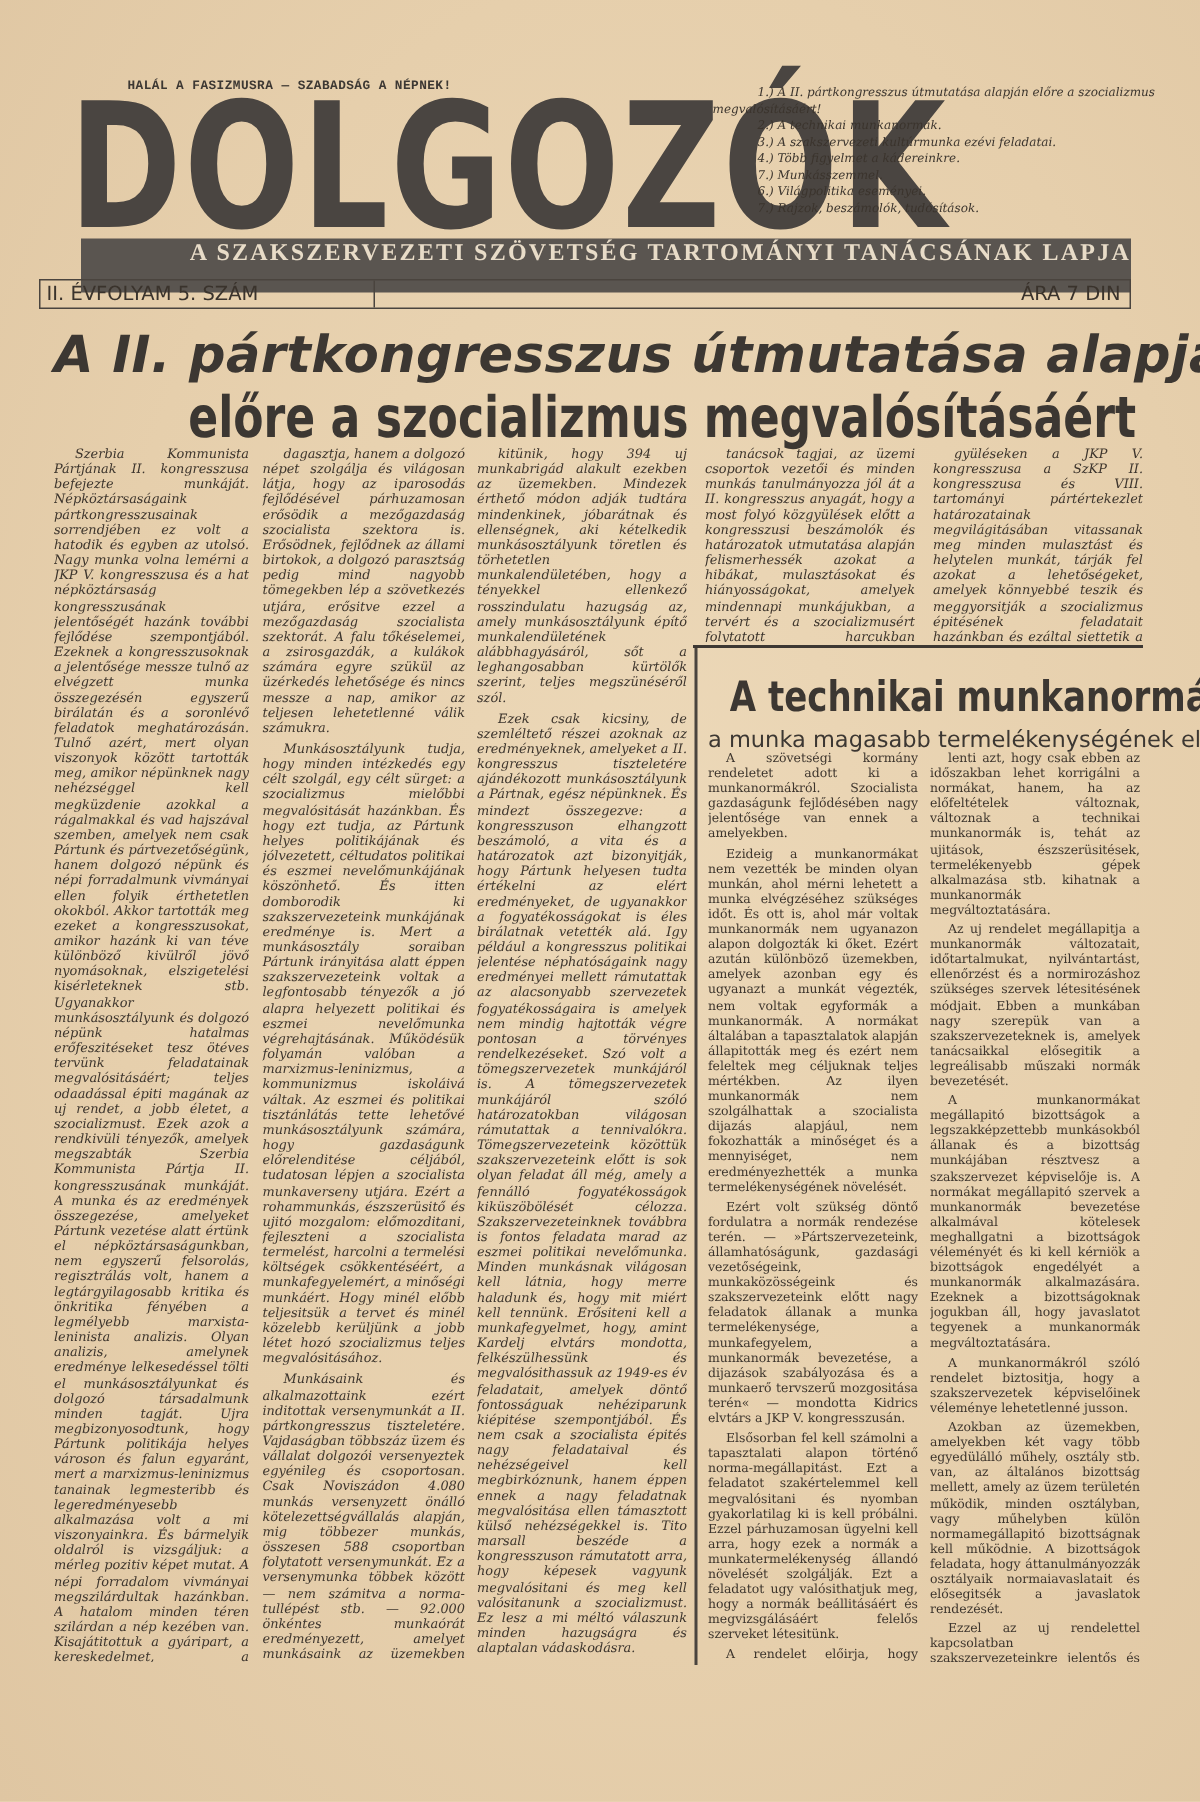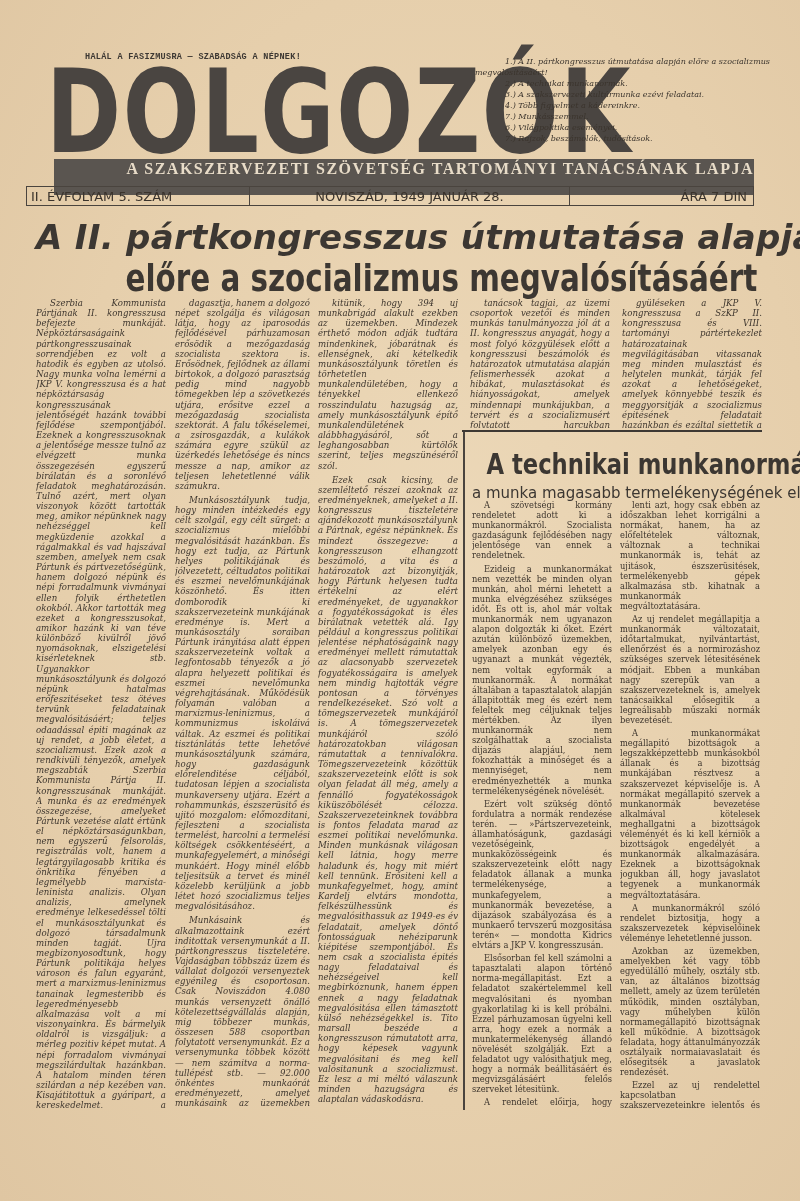--- a/index.html
+++ b/index.html
@@ -90,21 +90,20 @@
       <li>3.) A szakszervezeti kultúrmunka ezévi feladatai.</li>
       <li>4.) Több figyelmet a kádereinkre.</li>
       <li>7.) Munkásszemmel.</li>
       <li>6.) Világpolitika eseményei.</li>
       <li>7.) Rajzok, beszámolók, tudósítások.</li>
     </ul>
   </div>
 
   <div class="infobar">
     <div class="ib-left">II. ÉVFOLYAM 5. SZÁM</div>
-    <div class="ib-mid">NOVISZÁD, 1949 JANUÁR 28.</div>
     <div class="ib-right">ÁRA 7 DIN</div>
   </div>
 
   <div class="hl1">A II. pártkongresszus útmutatása alapján</div>
   <div class="hl2">előre a szocializmus megvalósításáért</div>
 
   <div class="col col1">
     <p>Szerbia Kommunista Pártjának II. kongresszusa befejezte munkáját. Népköztársaságaink pártkongresszusainak sorrendjében ez volt a hatodik és egyben az utolsó. Nagy munka volna lemérni a JKP V. kongresszusa és a hat népköztársaság kongresszusának jelentőségét hazánk további fejlődése szempontjából. Ezeknek a kongresszusoknak a jelentősége messze tulnő az elvégzett munka összegezésén egyszerű birálatán és a soronlévő feladatok meghatározásán. Tulnő azért, mert olyan viszonyok között tartották meg, amikor népünknek nagy nehézséggel kell megküzdenie azokkal a rágalmakkal és vad hajszával szemben, amelyek nem csak Pártunk és pártvezetőségünk, hanem dolgozó népünk és népi forradalmunk vivmányai ellen folyik érthetetlen okokból. Akkor tartották meg ezeket a kongresszusokat, amikor hazánk ki van téve különböző kivülről jövő nyomásoknak, elszigetelési kisérleteknek stb. Ugyanakkor munkásosztályunk és dolgozó népünk hatalmas erőfeszitéseket tesz ötéves tervünk feladatainak megvalósitásáért; teljes odaadással épiti magának az uj rendet, a jobb életet, a szocializmust. Ezek azok a rendkivüli tényezők, amelyek megszabták Szerbia Kommunista Pártja II. kongresszusának munkáját. A munka és az eredmények összegezése, amelyeket Pártunk vezetése alatt értünk el népköztársaságunkban, nem egyszerű felsorolás, regisztrálás volt, hanem a legtárgyilagosabb kritika és önkritika fényében a legmélyebb marxista-leninista analizis. Olyan analizis, amelynek eredménye lelkesedéssel tölti el munkásosztályunkat és dolgozó társadalmunk minden tagját. Ujra megbizonyosodtunk, hogy Pártunk politikája helyes városon és falun egyaránt, mert a marxizmus-leninizmus tanainak legmesteribb és legeredményesebb alkalmazása volt a mi viszonyainkra. És bármelyik oldalról is vizsgáljuk: a mérleg pozitiv képet mutat. A népi forradalom vivmányai megszilárdultak hazánkban. A hatalom minden téren szilárdan a nép kezében van. Kisajátitottuk a gyáripart, a kereskedelmet, a nagybirtokokat, végrehajtottuk az agrárreformot, elvégeztük az ujjáépités minden feladatát és ötéves tervünk megvalósitásával a szocializmus utján haladunk.</p>
 
   </div>
@@ -125,21 +124,21 @@
     <p>gyüléseken a JKP V. kongresszusa a SzKP II. kongresszusa és VIII. tartományi pártértekezlet határozatainak megvilágitásában vitassanak meg minden mulasztást és helytelen munkát, tárják fel azokat a lehetőségeket, amelyek könnyebbé teszik és meggyorsitják a szocializmus épitésének feladatait hazánkban és ezáltal siettetik a dolgozók szebb és boldogabb életének megteremtését.</p>
   </div>
 
   <div class="rule"></div>
   <div class="vrule"></div>
 
   <div class="h2">A technikai munkanormák</div>
   <div class="h2sub">a munka magasabb termelékenységének előfeltételei</div>
 
   <div class="col6">
-    <p>A szövetségi kormány rendeletet adott ki a munkanormákról. Szocialista gazdaságunk fejlődésében nagy jelentősége van ennek a rendeletnek.</p>
+    <p>A szövetségi kormány rendeletet adott ki a munkanormákról. Szocialista gazdaságunk fejlődésében nagy jelentősége van ennek a amelyekben.</p>
     <p>Ezideig a munkanormákat nem vezették be minden olyan munkán, ahol mérni lehetett a munka elvégzéséhez szükséges időt. És ott is, ahol már voltak munkanormák nem ugyanazon alapon dolgozták ki őket. Ezért azután különböző üzemekben, amelyek azonban egy és ugyanazt a munkát végezték, nem voltak egyformák a munkanormák. A normákat általában a tapasztalatok alapján állapitották meg és ezért nem feleltek meg céljuknak teljes mértékben. Az ilyen munkanormák nem szolgálhattak a szocialista dijazás alapjául, nem fokozhatták a minőséget és a mennyiséget, nem eredményezhették a munka termelékenységének növelését.</p>
     <p>Ezért volt szükség döntő fordulatra a normák rendezése terén. — »Pártszervezeteink, államhatóságunk, gazdasági vezetőségeink, munkaközösségeink és szakszervezeteink előtt nagy feladatok állanak a munka termelékenysége, a munkafegyelem, a munkanormák bevezetése, a dijazások szabályozása és a munkaerő tervszerű mozgositása terén« — mondotta Kidrics elvtárs a JKP V. kongresszusán.</p>
     <p>Elsősorban fel kell számolni a tapasztalati alapon történő norma-megállapitást. Ezt a feladatot szakértelemmel kell megvalósitani és nyomban gyakorlatilag ki is kell próbálni. Ezzel párhuzamosan ügyelni kell arra, hogy ezek a normák a munkatermelékenység állandó növelését szolgálják. Ezt a feladatot ugy valósithatjuk meg, hogy a normák beállitásáért és megvizsgálásáért felelős szerveket létesitünk.</p>
     <p>A rendelet előirja, hogy minden olyan munkahelyen, ahol a munkaidő egységével mérni lehet a munka elvégzéséhez szükséges időt, be kell vezetni a munkanormákat. A normák bevezetéséről szóló rendelet egységes módszereket állapit meg a normák alkalmazása terén. A jövőben a normákat technikai módszerekkel kell megállapitani. A műszaki módszer az észszerü munkafolyamatok és a legjobb munkaszervezés tanulmányozásából áll. Ez a módszer elősegiti ugyan a munkatermelékenység állandó növelését, de nem határozza meg a szükséges munkaidőt a fennálló munkaszervezés alapján, mert azoknak általában több hiányosságuk van, amelyet az uj technikai normák bevezetése alkalmával ki kell küszöbölni. A tapasztalati normák csak az illetékes minisztérium engedélye alapján alkalmazhatók. A rendelet szerint a normákat csak a bevezetés napjától számitott hat hónap letelte után szabad megváltoztatni. A JSzNK kormányának gazdasági tanácsa bizonyos iparágakban megváltoztathatja ezt az időtartamot. Ez természetesen nem je-</p>
   </div>
   <div class="col7">
     <p>lenti azt, hogy csak ebben az időszakban lehet korrigálni a normákat, hanem, ha az előfeltételek változnak, változnak a technikai munkanormák is, tehát az ujitások, észszerüsitések, termelékenyebb gépek alkalmazása stb. kihatnak a munkanormák megváltoztatására.</p>
     <p>Az uj rendelet megállapitja a munkanormák változatait, időtartalmukat, nyilvántartást, ellenőrzést és a normirozáshoz szükséges szervek létesitésének módjait. Ebben a munkában nagy szerepük van a szakszervezeteknek is, amelyek tanácsaikkal elősegitik a legreálisabb műszaki normák bevezetését.</p>
     <p>A munkanormákat megállapitó bizottságok a legszakképzettebb munkásokból állanak és a bizottság munkájában résztvesz a szakszervezet képviselője is. A normákat megállapitó szervek a munkanormák bevezetése alkalmával kötelesek meghallgatni a bizottságok véleményét és ki kell kérniök a bizottságok engedélyét a munkanormák alkalmazására. Ezeknek a bizottságoknak jogukban áll, hogy javaslatot tegyenek a munkanormák megváltoztatására.</p>
     <p>A munkanormákról szóló rendelet biztositja, hogy a szakszervezetek képviselőinek véleménye lehetetlenné jusson.</p>

